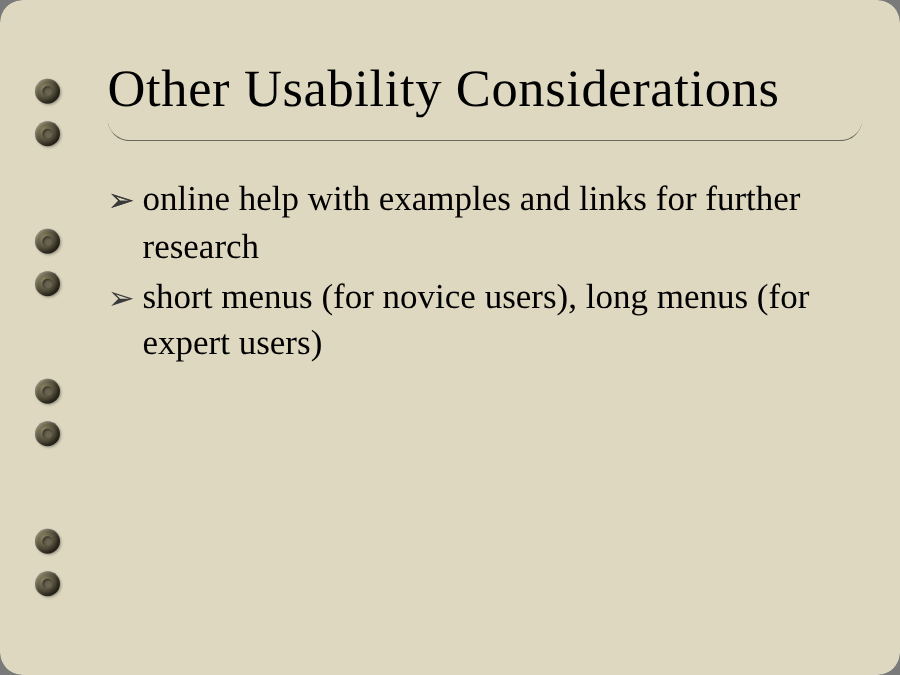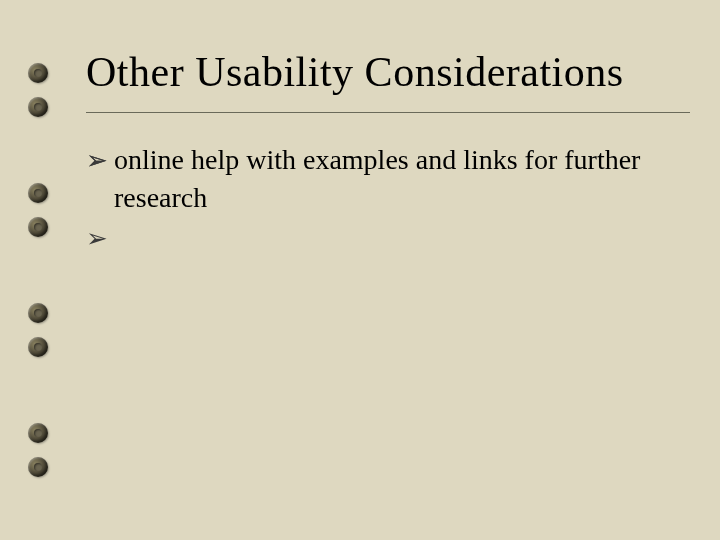--- a/index.html
+++ b/index.html
@@ -1,18 +1,19 @@
 <!DOCTYPE html>
 <html><head>
   <meta charset="utf-8">
   <style>
     * {
       margin: 0;
       padding: 0;
       box-sizing: border-box;
+      border-radius: 18px;
     }
     body {
       width: 720px;
       height: 540px;
       background: #7a7a7a;
       display: flex;
       align-items: flex-start;
       justify-content: flex-start;
       overflow: hidden;
     }
@@ -151,16 +152,17 @@
     <ul class="bullet-list">
       <li class="bullet-item">
         <span class="bullet-marker">➢</span>
       </li>
       <li class="bullet-item">
         <span class="bullet-marker">➢</span>
         <span>online help with examples and links for further research</span>
       </li>
       <li class="bullet-item">
         <span class="bullet-marker">➢</span>
+        <span>short menus (for novice users), long menus (for expert users)</span>
       </li>
     </ul>
   </div>
 </div>
 
 </body></html>

